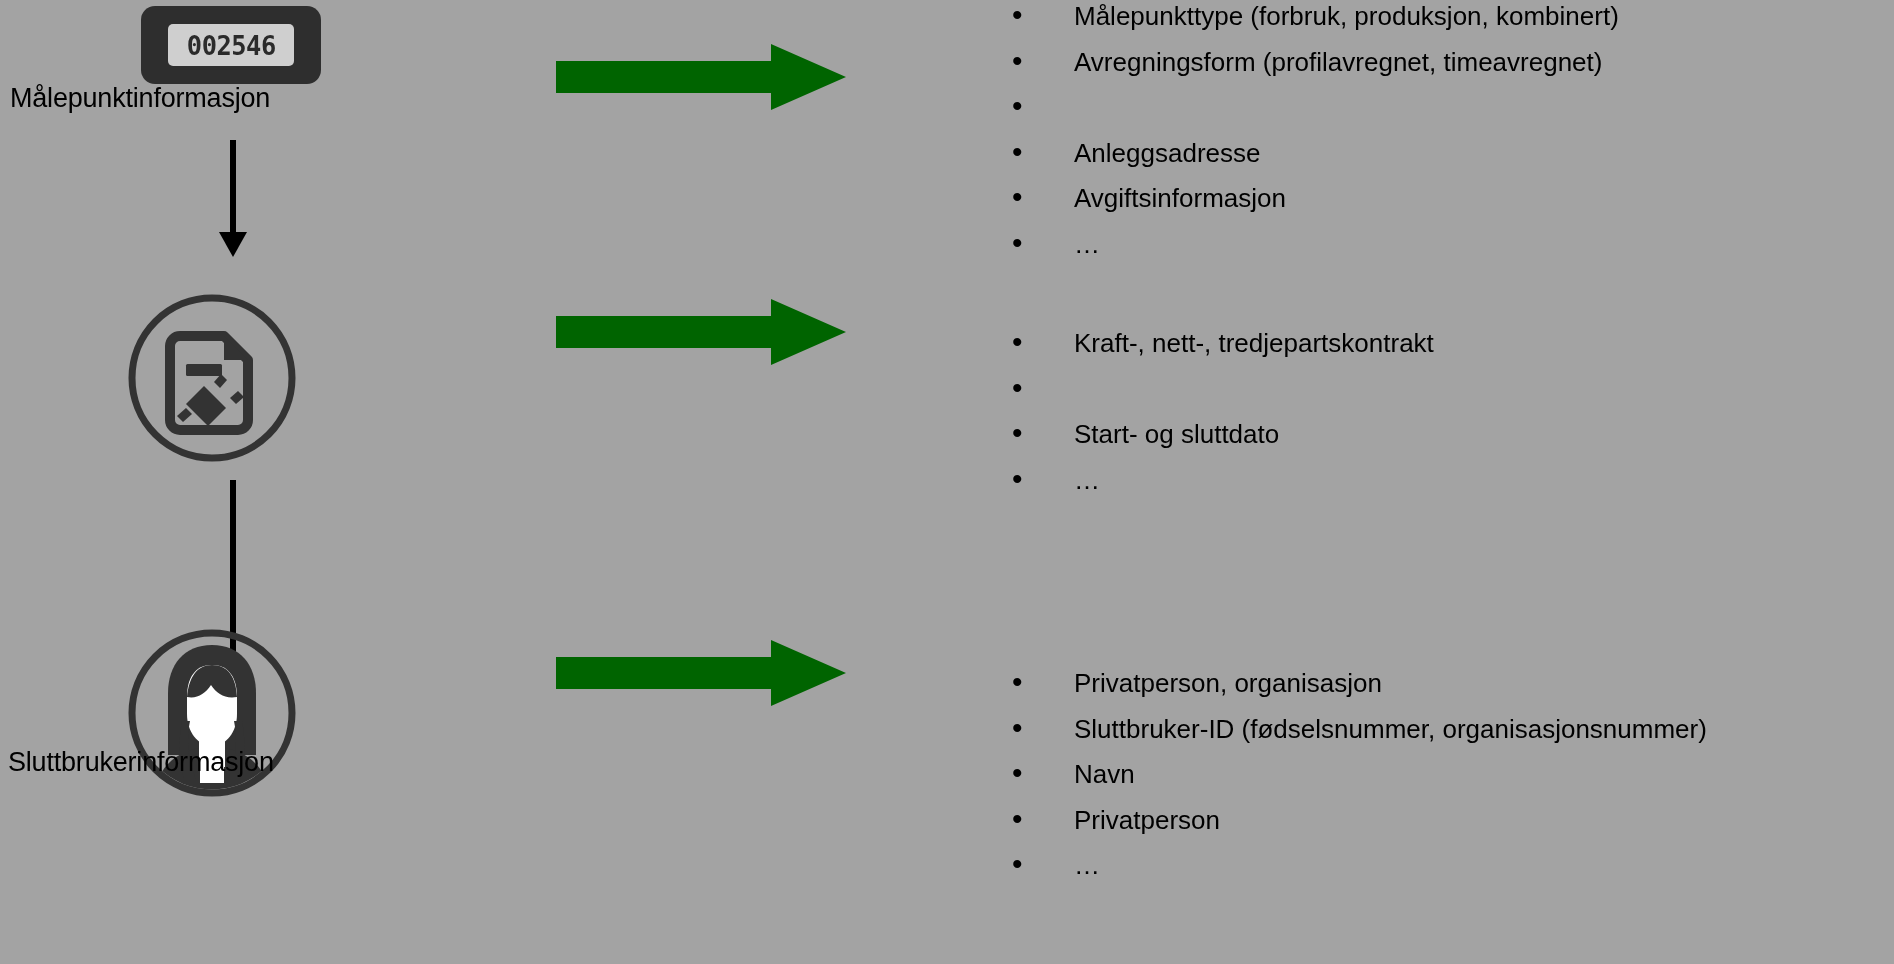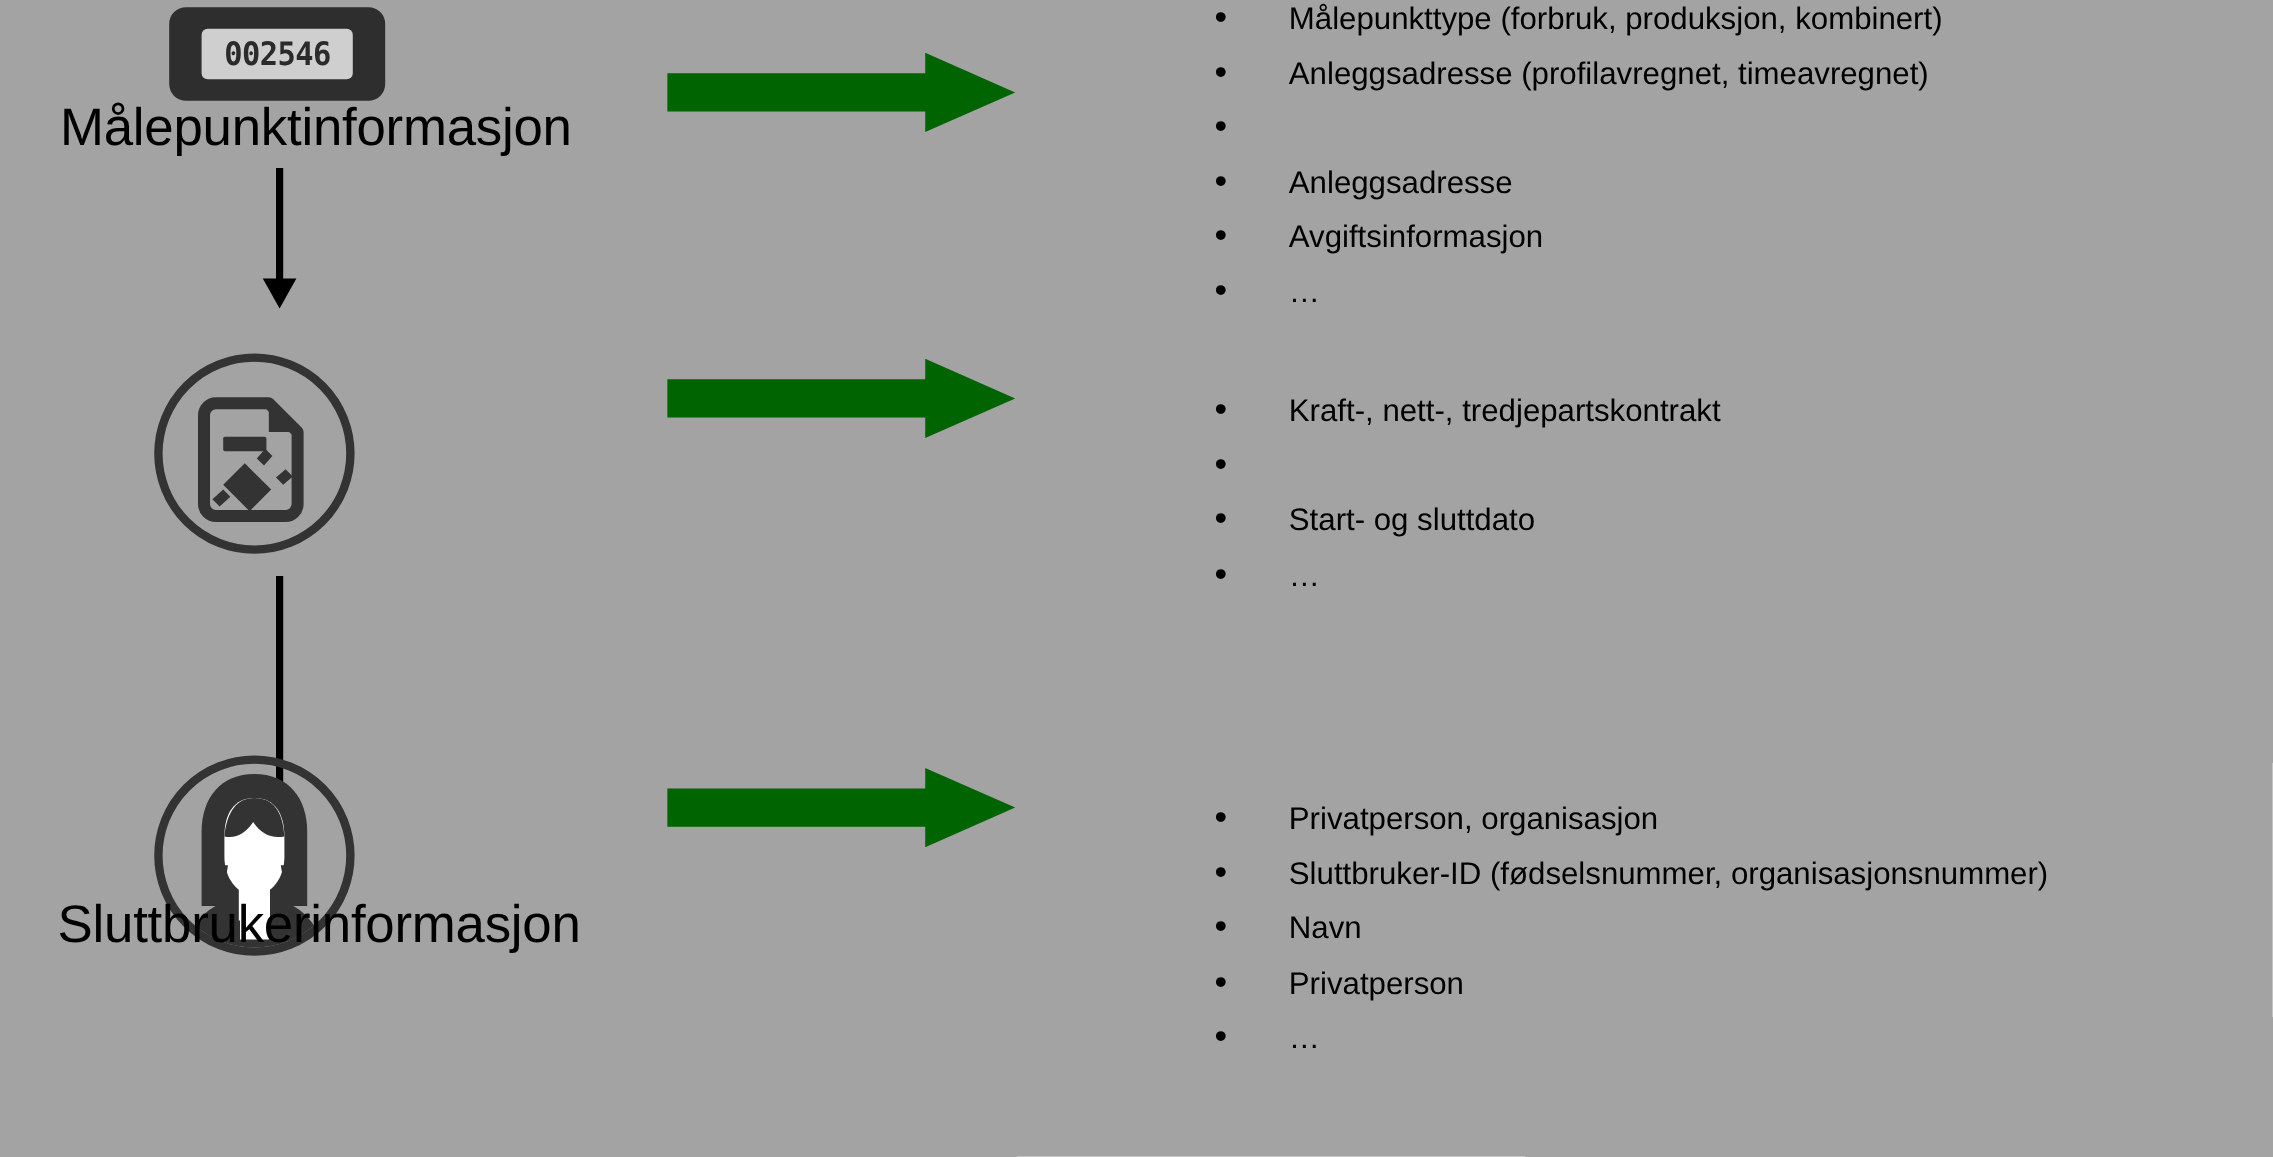--- a/index.html
+++ b/index.html
@@ -16,26 +16,25 @@
     width: 1894px;
     height: 964px;
     background: #a3a3a3;
     overflow: hidden;
   }
 
   
   .stage-label {
     position: absolute;
     font-family: "Liberation Sans", sans-serif;
-    font-size: 44px;
+    font-size: 27px;
     line-height: 1.05;
     color: #000000;
     white-space: nowrap;
     letter-spacing: -0.2px;
-    margin-left: 40px;
   }
 
   
   .meter-icon {
     position: absolute;
     left: 141px;
     top: 6px;
     width: 180px;
     height: 78px;
     background: #2e2e2e;
@@ -140,21 +139,21 @@
     </svg>
   </div>
 
   <div class="bullet-list" style="top:0px;">
     <div class="bullet-row">
       <span class="bullet-dot">•</span>
       <span class="bullet-text">Målepunkttype (forbruk, produksjon, kombinert)</span>
     </div>
     <div class="bullet-row">
       <span class="bullet-dot">•</span>
-      <span class="bullet-text">Anleggsadresse (profilavregnet, timeavregnet)</span>
+      <span class="bullet-text">Avregningsform (profilavregnet, timeavregnet)</span>
     </div>
     <div class="bullet-row">
       <span class="bullet-dot">•</span>
     </div>
     <div class="bullet-row">
       <span class="bullet-dot">•</span>
       <span class="bullet-text">Anleggsadresse</span>
     </div>
     <div class="bullet-row">
       <span class="bullet-dot">•</span>

